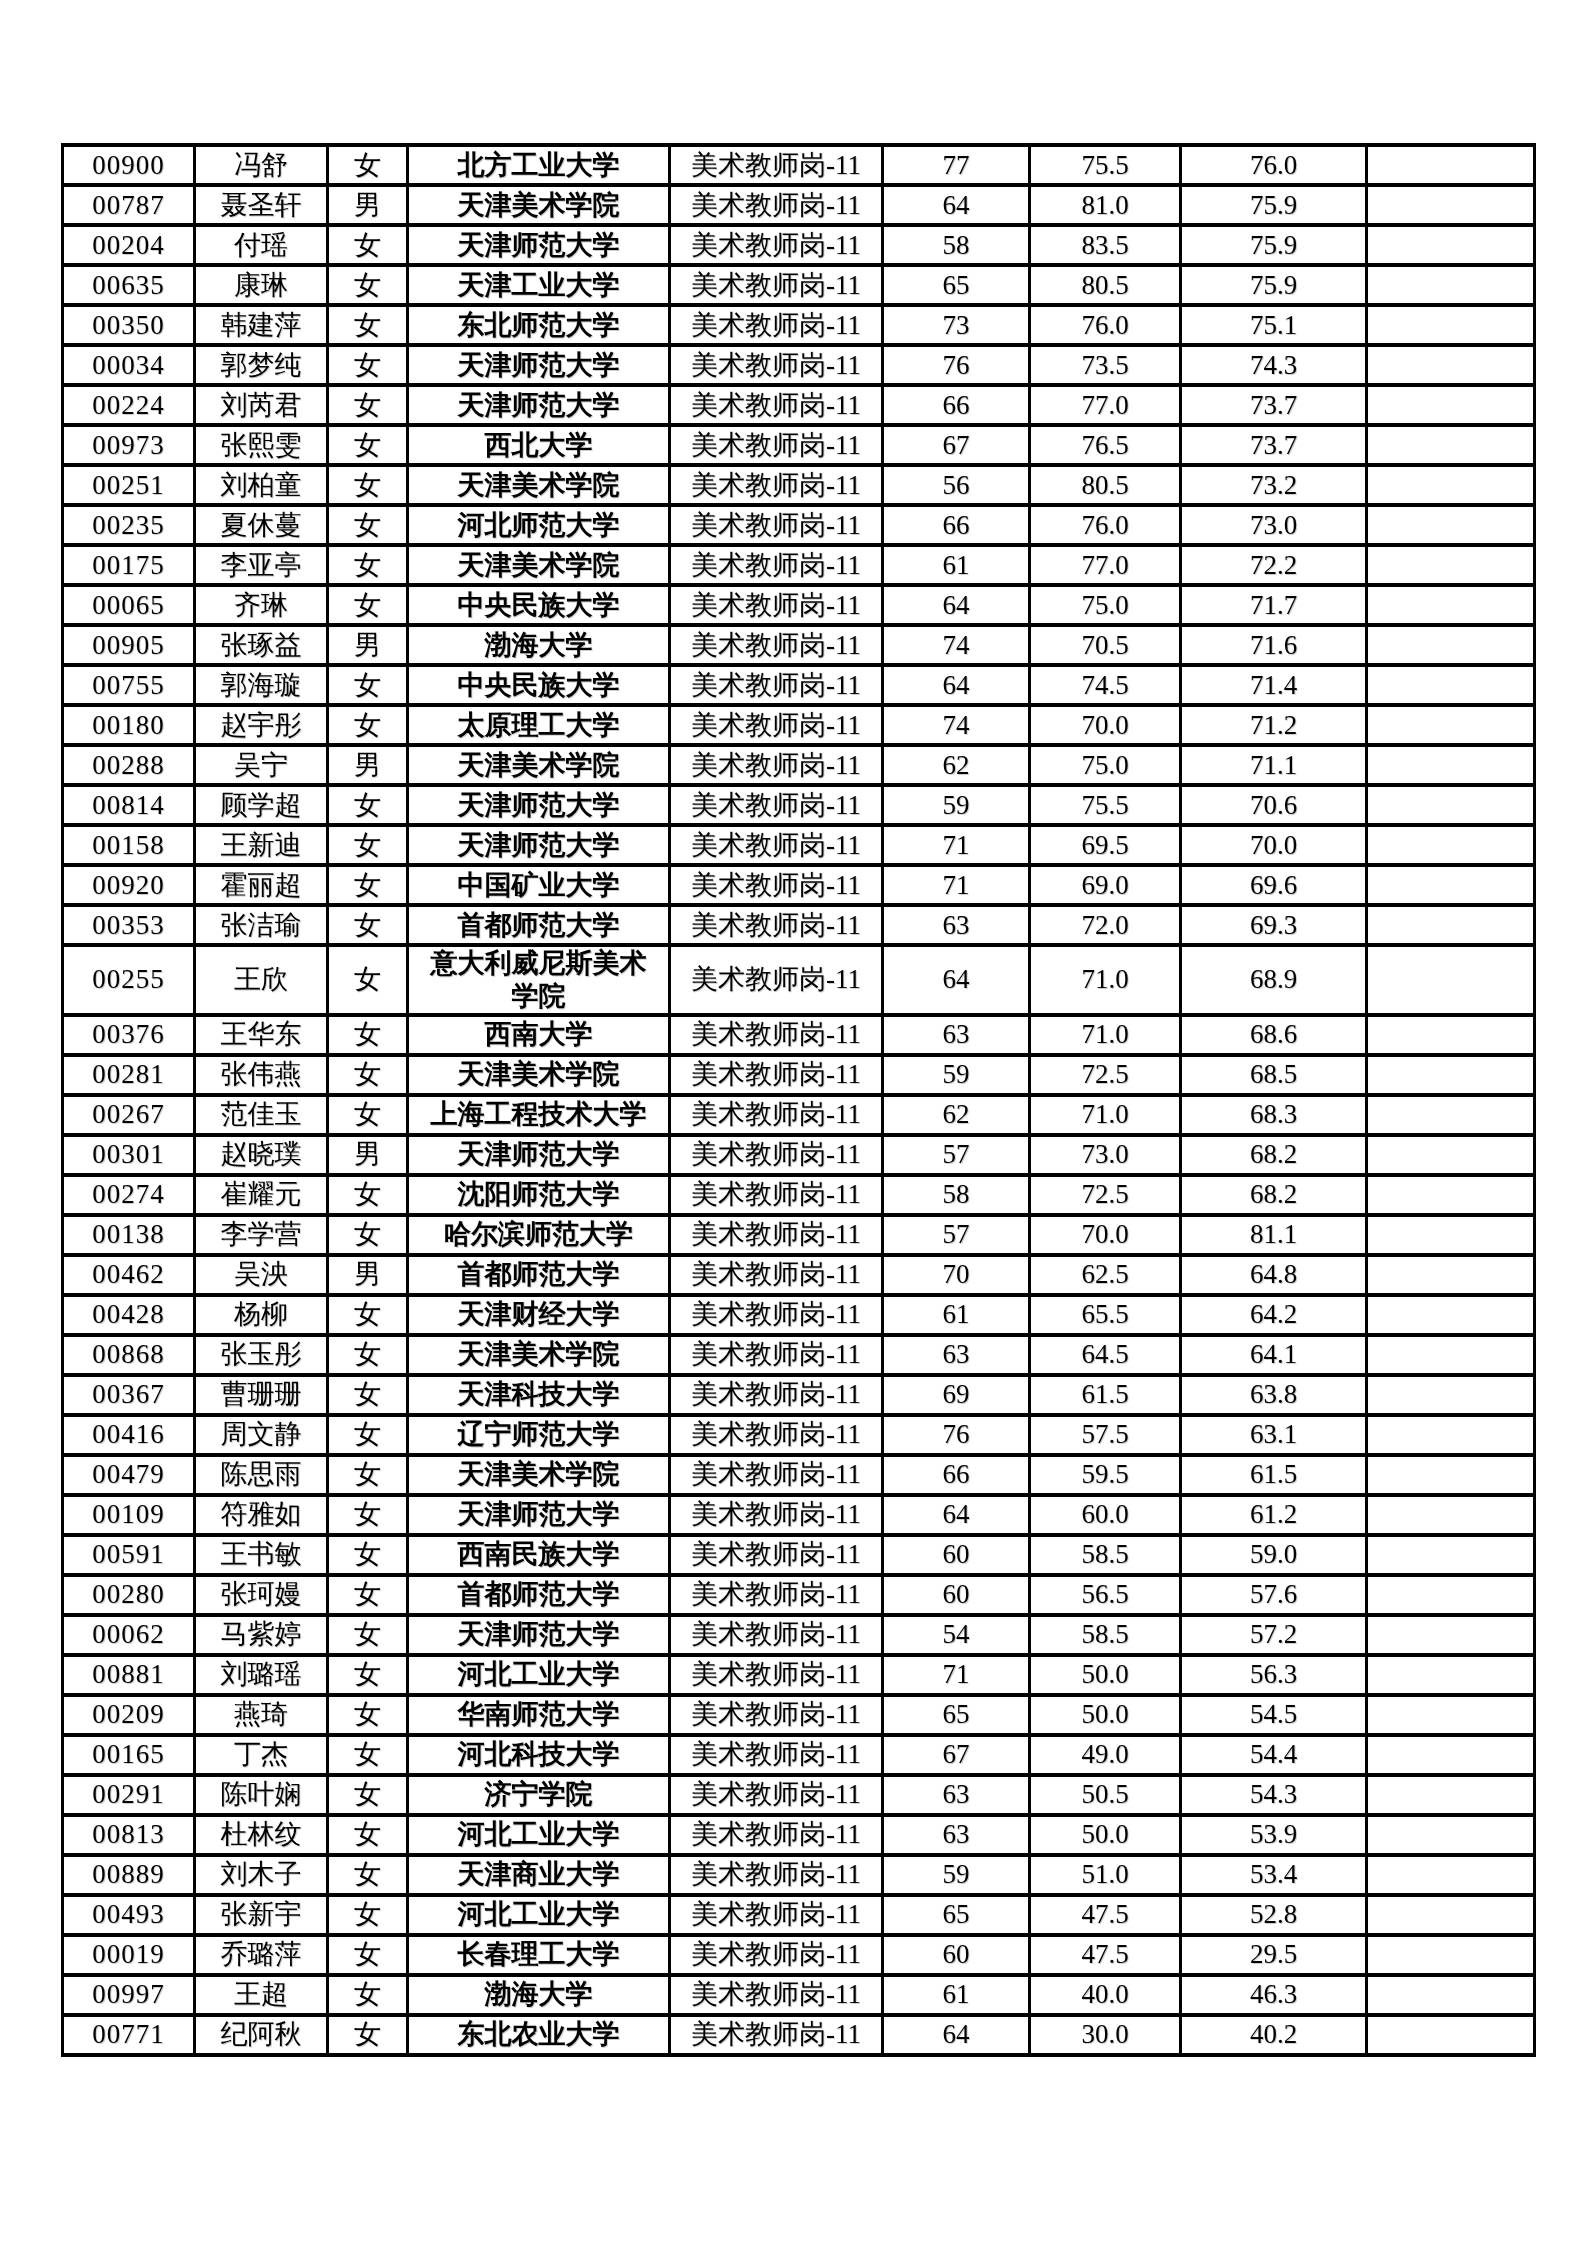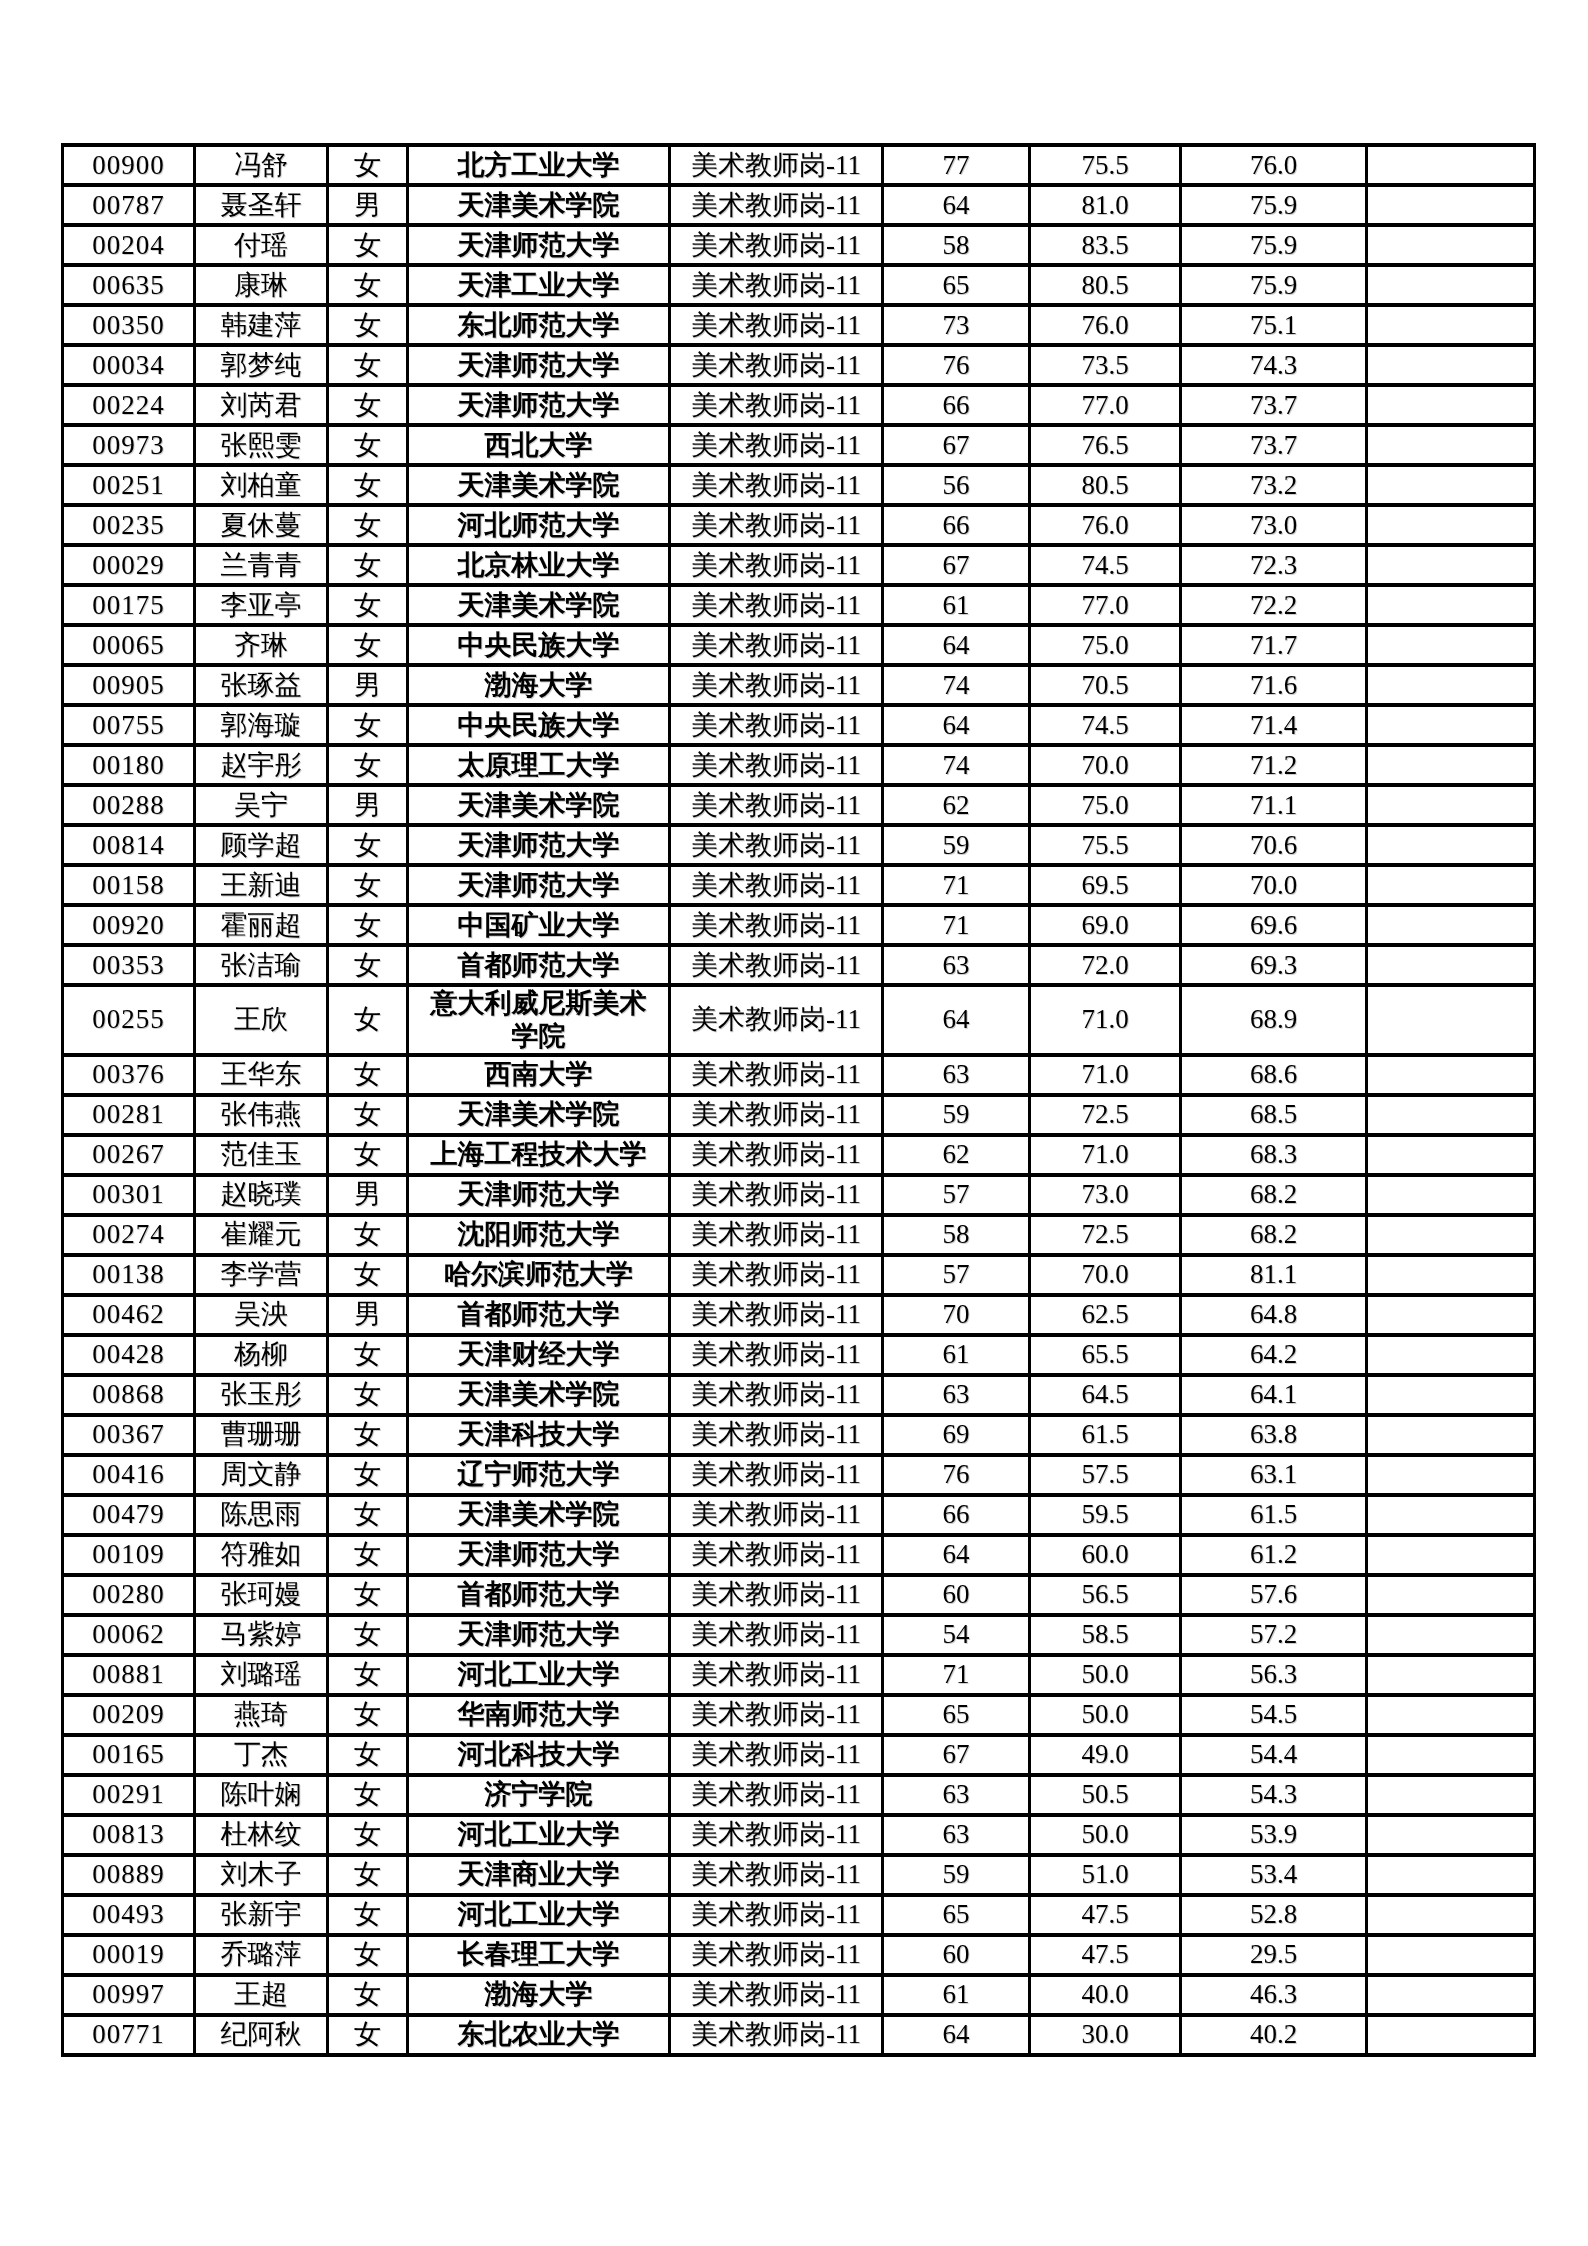--- a/index.html
+++ b/index.html
@@ -171,31 +171,20 @@
           <td class="col-name">夏休蔓</td>
           <td class="col-gender">女</td>
           <td class="col-school">河北师范大学</td>
           <td class="col-post">美术教师岗-11</td>
           <td class="col-score1">66</td>
           <td class="col-score2">76.0</td>
           <td class="col-score3">73.0</td>
           <td class="col-note"></td>
         </tr>
         <tr>
-          <td class="col-id">00029</td>
-          <td class="col-name">兰青青</td>
-          <td class="col-gender">女</td>
-          <td class="col-school">北京林业大学</td>
-          <td class="col-post">美术教师岗-11</td>
-          <td class="col-score1">67</td>
-          <td class="col-score2">74.5</td>
-          <td class="col-score3">72.3</td>
-          <td class="col-note"></td>
-        </tr>
-        <tr>
           <td class="col-id">00175</td>
           <td class="col-name">李亚亭</td>
           <td class="col-gender">女</td>
           <td class="col-school">天津美术学院</td>
           <td class="col-post">美术教师岗-11</td>
           <td class="col-score1">61</td>
           <td class="col-score2">77.0</td>
           <td class="col-score3">72.2</td>
           <td class="col-note"></td>
         </tr>
@@ -444,20 +433,31 @@
         </tr>
         <tr>
           <td class="col-id">00109</td>
           <td class="col-name">符雅如</td>
           <td class="col-gender">女</td>
           <td class="col-school">天津师范大学</td>
           <td class="col-post">美术教师岗-11</td>
           <td class="col-score1">64</td>
           <td class="col-score2">60.0</td>
           <td class="col-score3">61.2</td>
+          <td class="col-note"></td>
+        </tr>
+        <tr>
+          <td class="col-id">00591</td>
+          <td class="col-name">王书敏</td>
+          <td class="col-gender">女</td>
+          <td class="col-school">西南民族大学</td>
+          <td class="col-post">美术教师岗-11</td>
+          <td class="col-score1">60</td>
+          <td class="col-score2">58.5</td>
+          <td class="col-score3">59.0</td>
           <td class="col-note"></td>
         </tr>
         <tr>
           <td class="col-id">00280</td>
           <td class="col-name">张珂嫚</td>
           <td class="col-gender">女</td>
           <td class="col-school">首都师范大学</td>
           <td class="col-post">美术教师岗-11</td>
           <td class="col-score1">60</td>
           <td class="col-score2">56.5</td>

